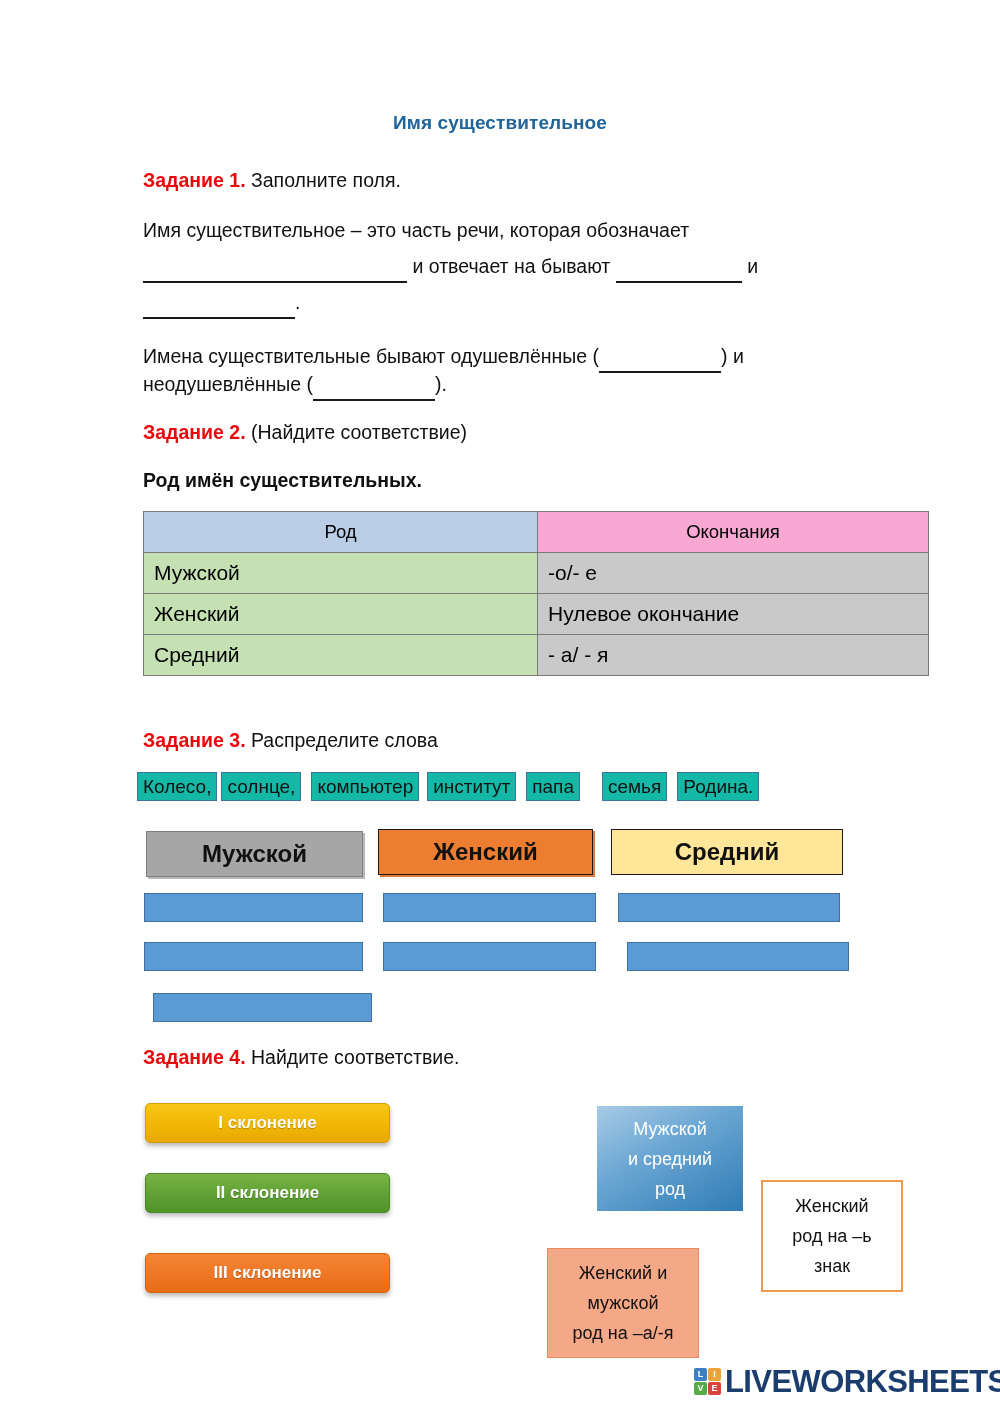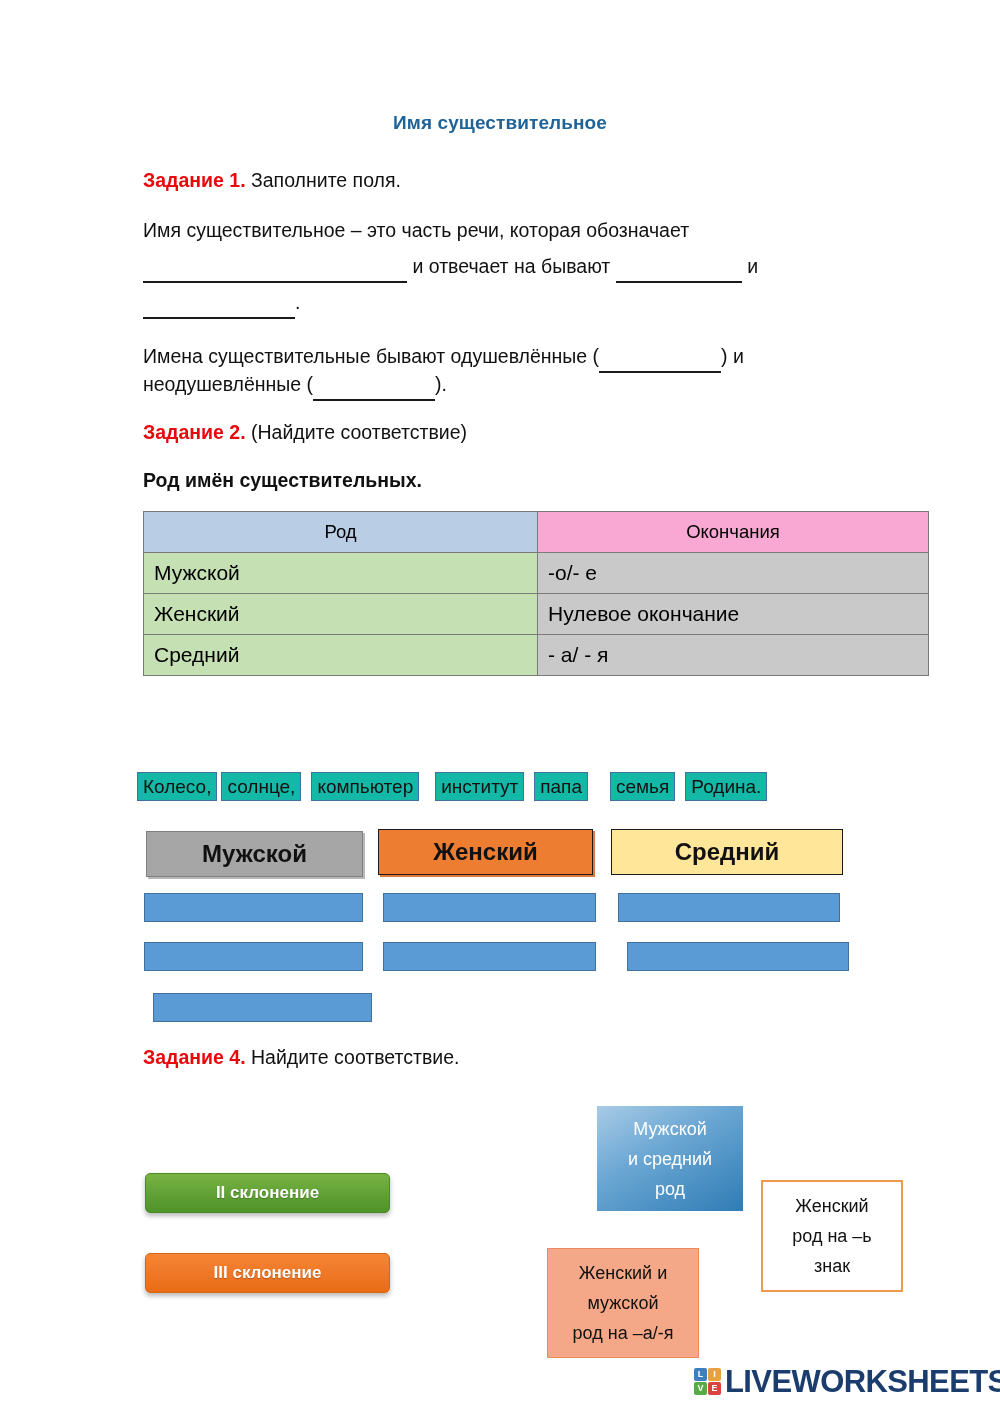--- a/index.html
+++ b/index.html
@@ -82,21 +82,21 @@
     border: 1px solid #41719c;
     font-size: 19px;
     line-height: 27px;
     height: 29px;
     padding: 0 5px;
     color: #111111;
     vertical-align: top;
   }
   .chip-gap-a { margin-left: 4px; }
   .chip-gap-b { margin-left: 10px; }
-  .chip-gap-c { margin-left: 16px; }
+  .chip-gap-c { margin-left: 8px; }
   .chip-gap-d { margin-left: 22px; }
 
   
   .gbox {
     position: absolute;
     height: 46px;
     font-size: 24px;
     font-weight: bold;
     display: flex;
     align-items: center;
@@ -279,20 +279,23 @@
         <td class="td-rod">Женский</td>
         <td class="td-end">Нулевое окончание</td>
       </tr>
       <tr>
         <td class="td-rod">Средний</td>
         <td class="td-end">- а/ - я</td>
       </tr>
     </tbody>
   </table>
 
+  <div class="para" style="top:723px;">
+    <span class="task-label">Задание 3.</span><span> Распределите слова</span>
+  </div>
 
   <div class="chips-row"><span class="chip">Колесо,</span><span class="chip chip-gap-a">солнце,</span><span class="chip chip-gap-b">компьютер</span><span class="chip chip-gap-c">институт</span><span class="chip chip-gap-b">папа</span><span class="chip chip-gap-d">семья</span><span class="chip chip-gap-b">Родина.</span></div>
 
   <div class="gbox gbox-m">Мужской</div>
   <div class="gbox gbox-f">Женский</div>
   <div class="gbox gbox-n">Средний</div>
 
   <div class="dz" style="left:144px; top:893px; width:219px;"></div>
   <div class="dz" style="left:144px; top:942px; width:219px;"></div>
   <div class="dz" style="left:153px; top:993px; width:219px;"></div>
@@ -300,20 +303,21 @@
   <div class="dz" style="left:383px; top:893px; width:213px;"></div>
   <div class="dz" style="left:383px; top:942px; width:213px;"></div>
 
   <div class="dz" style="left:618px; top:893px; width:222px;"></div>
   <div class="dz" style="left:627px; top:942px; width:222px;"></div>
 
   <div class="para" style="top:1040px;">
     <span class="task-label">Задание 4.</span><span> Найдите соответствие.</span>
   </div>
 
+  <div class="decl-btn decl-1">I склонение</div>
   <div class="decl-btn decl-2">II склонение</div>
   <div class="decl-btn decl-3">III склонение</div>
 
   <div class="card card-blue">
     <span>Мужской</span>
     <span>и средний</span>
     <span>род</span>
   </div>
 
   <div class="card card-white">

